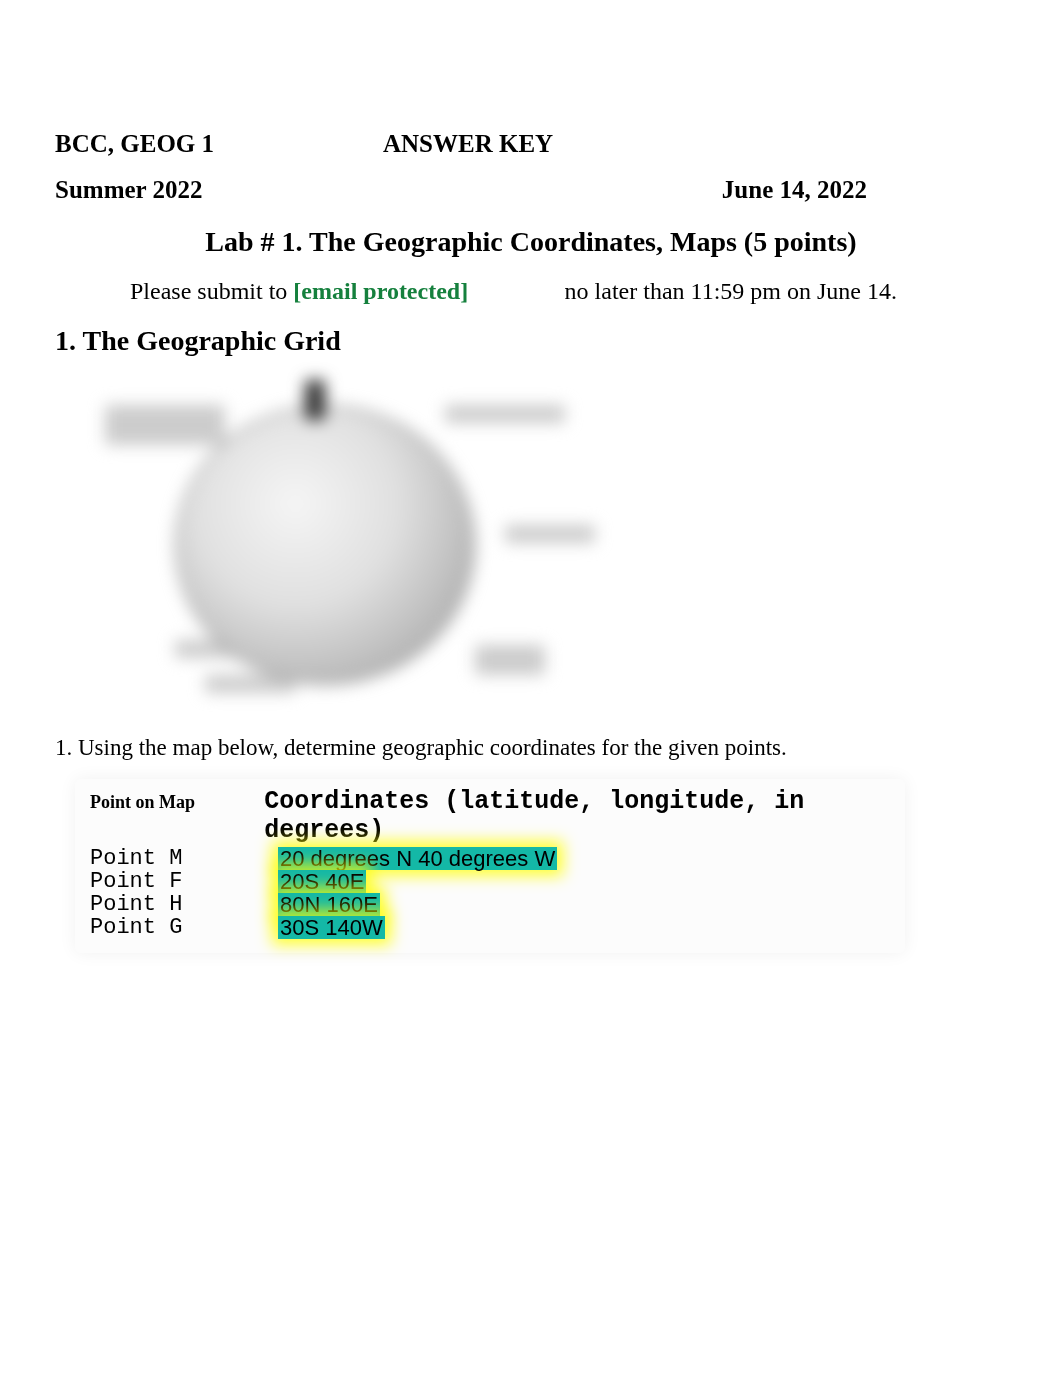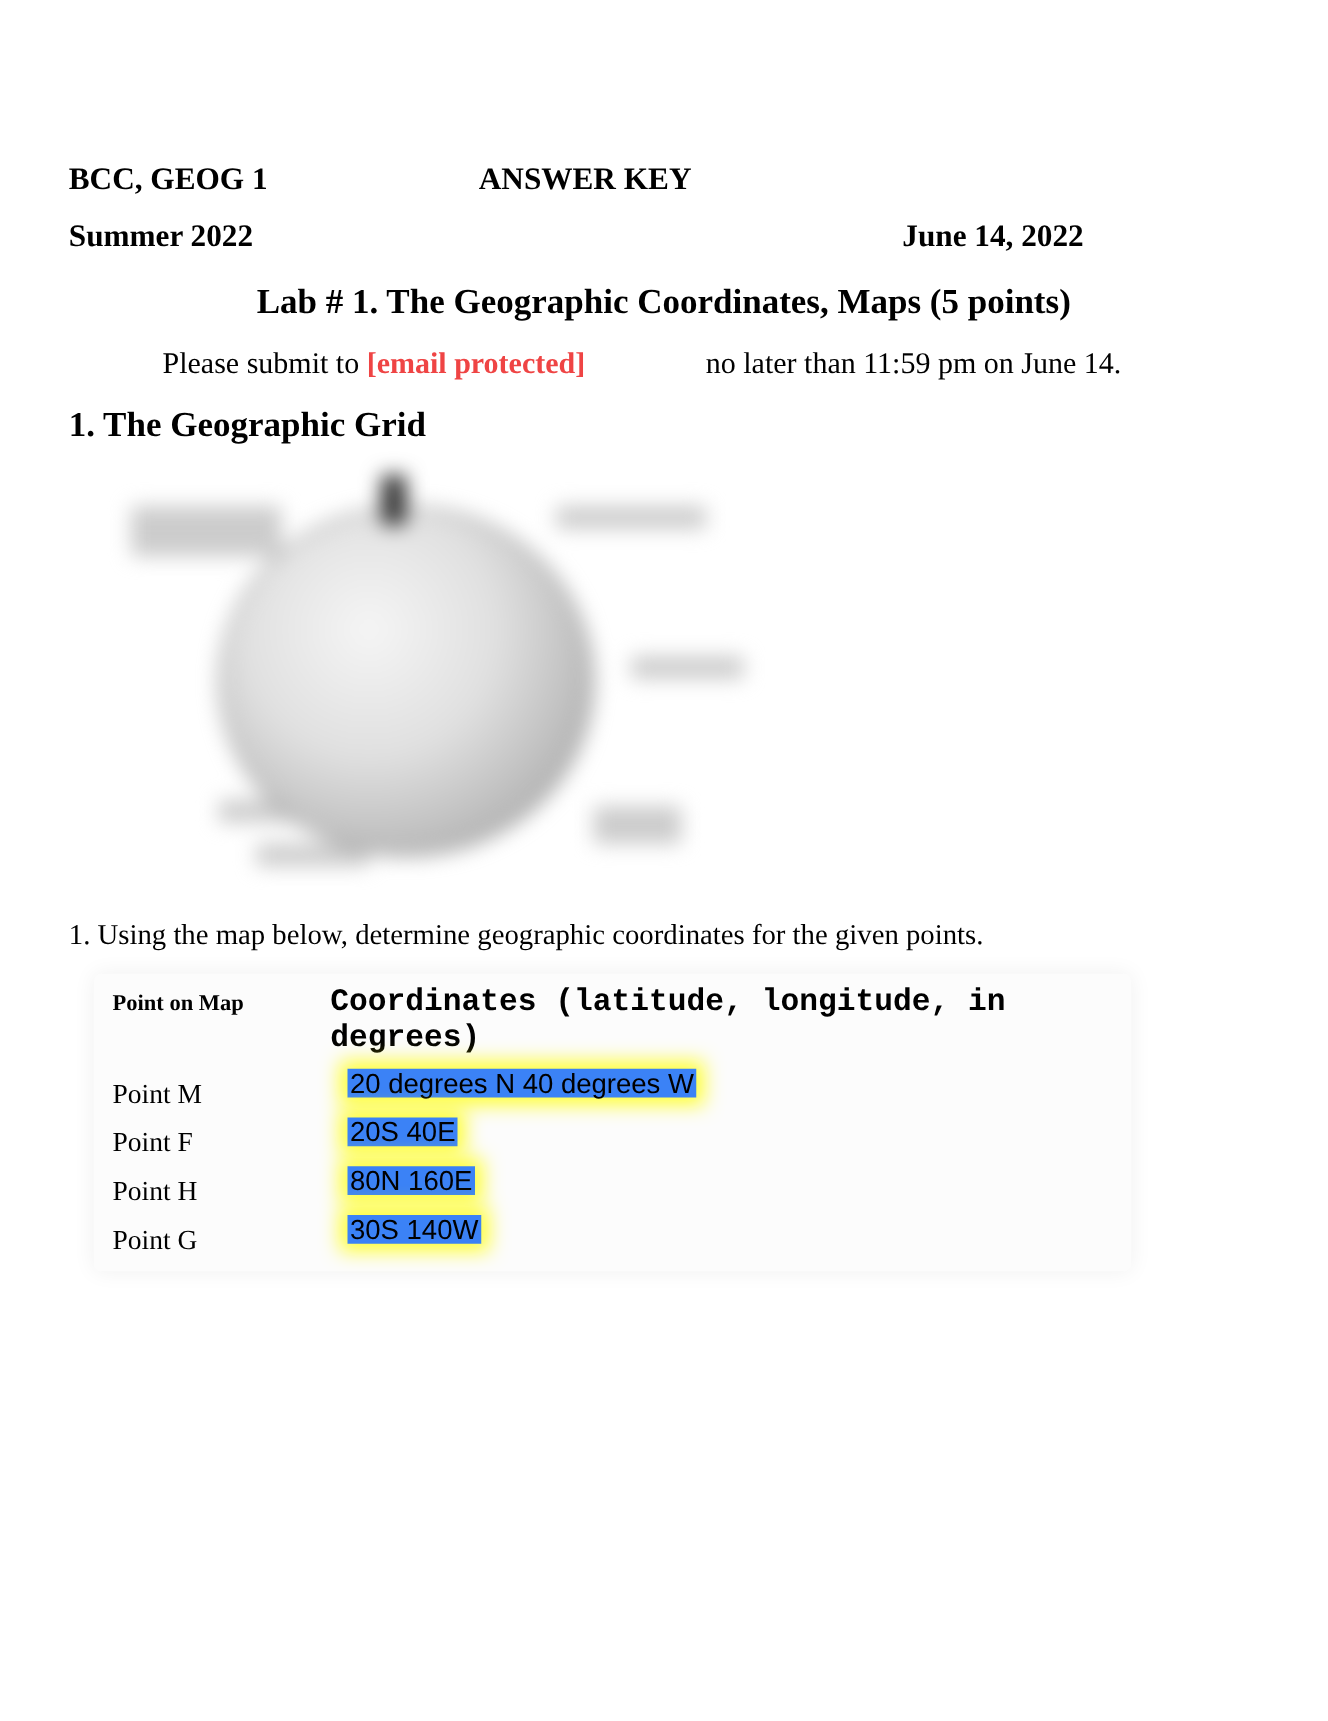--- a/index.html
+++ b/index.html
@@ -41,21 +41,21 @@
   .submit-line {
     text-align: center;
     font-size: 24px;
     margin-bottom: 20px;
     padding-left: 75px;
     padding-right: 110px;
     display: flex;
     justify-content: space-between;
   }
   .submit-line a {
-    color: #ef4444;
+    color: #15803d;
     font-weight: bold;
     text-decoration: none;
   }
   .section-heading {
     font-size: 28px;
     font-weight: bold;
     margin-bottom: 18px;
     margin-top: 16px;
   }
   .globe-container {
@@ -111,26 +111,25 @@
     font-family: Liberation Mono, monospace;
   }
   .table-row {
     display: flex;
     align-items: center;
     font-size: 22px;
     line-height: 1.05;
   }
   .table-row .col1 {
     width: 188px;
-    font-family: Liberation Serif, serif;
-    margin-top: 16px;
+    font-family: Liberation Mono, monospace;
   }
   .table-row .col2 {
     font-family: Arial, Helvetica, sans-serif;
-    background: #3b82f6;
+    background: #14b8a6;
     box-shadow: 0 0 15px 6px rgba(255,255,0,0.8);
     padding: 0 2px;
   }
 </style>
 </head>
 <body>
 
 <div class="header-row1">
   <div class="left">BCC, GEOG 1</div>
   <div>ANSWER KEY</div>

